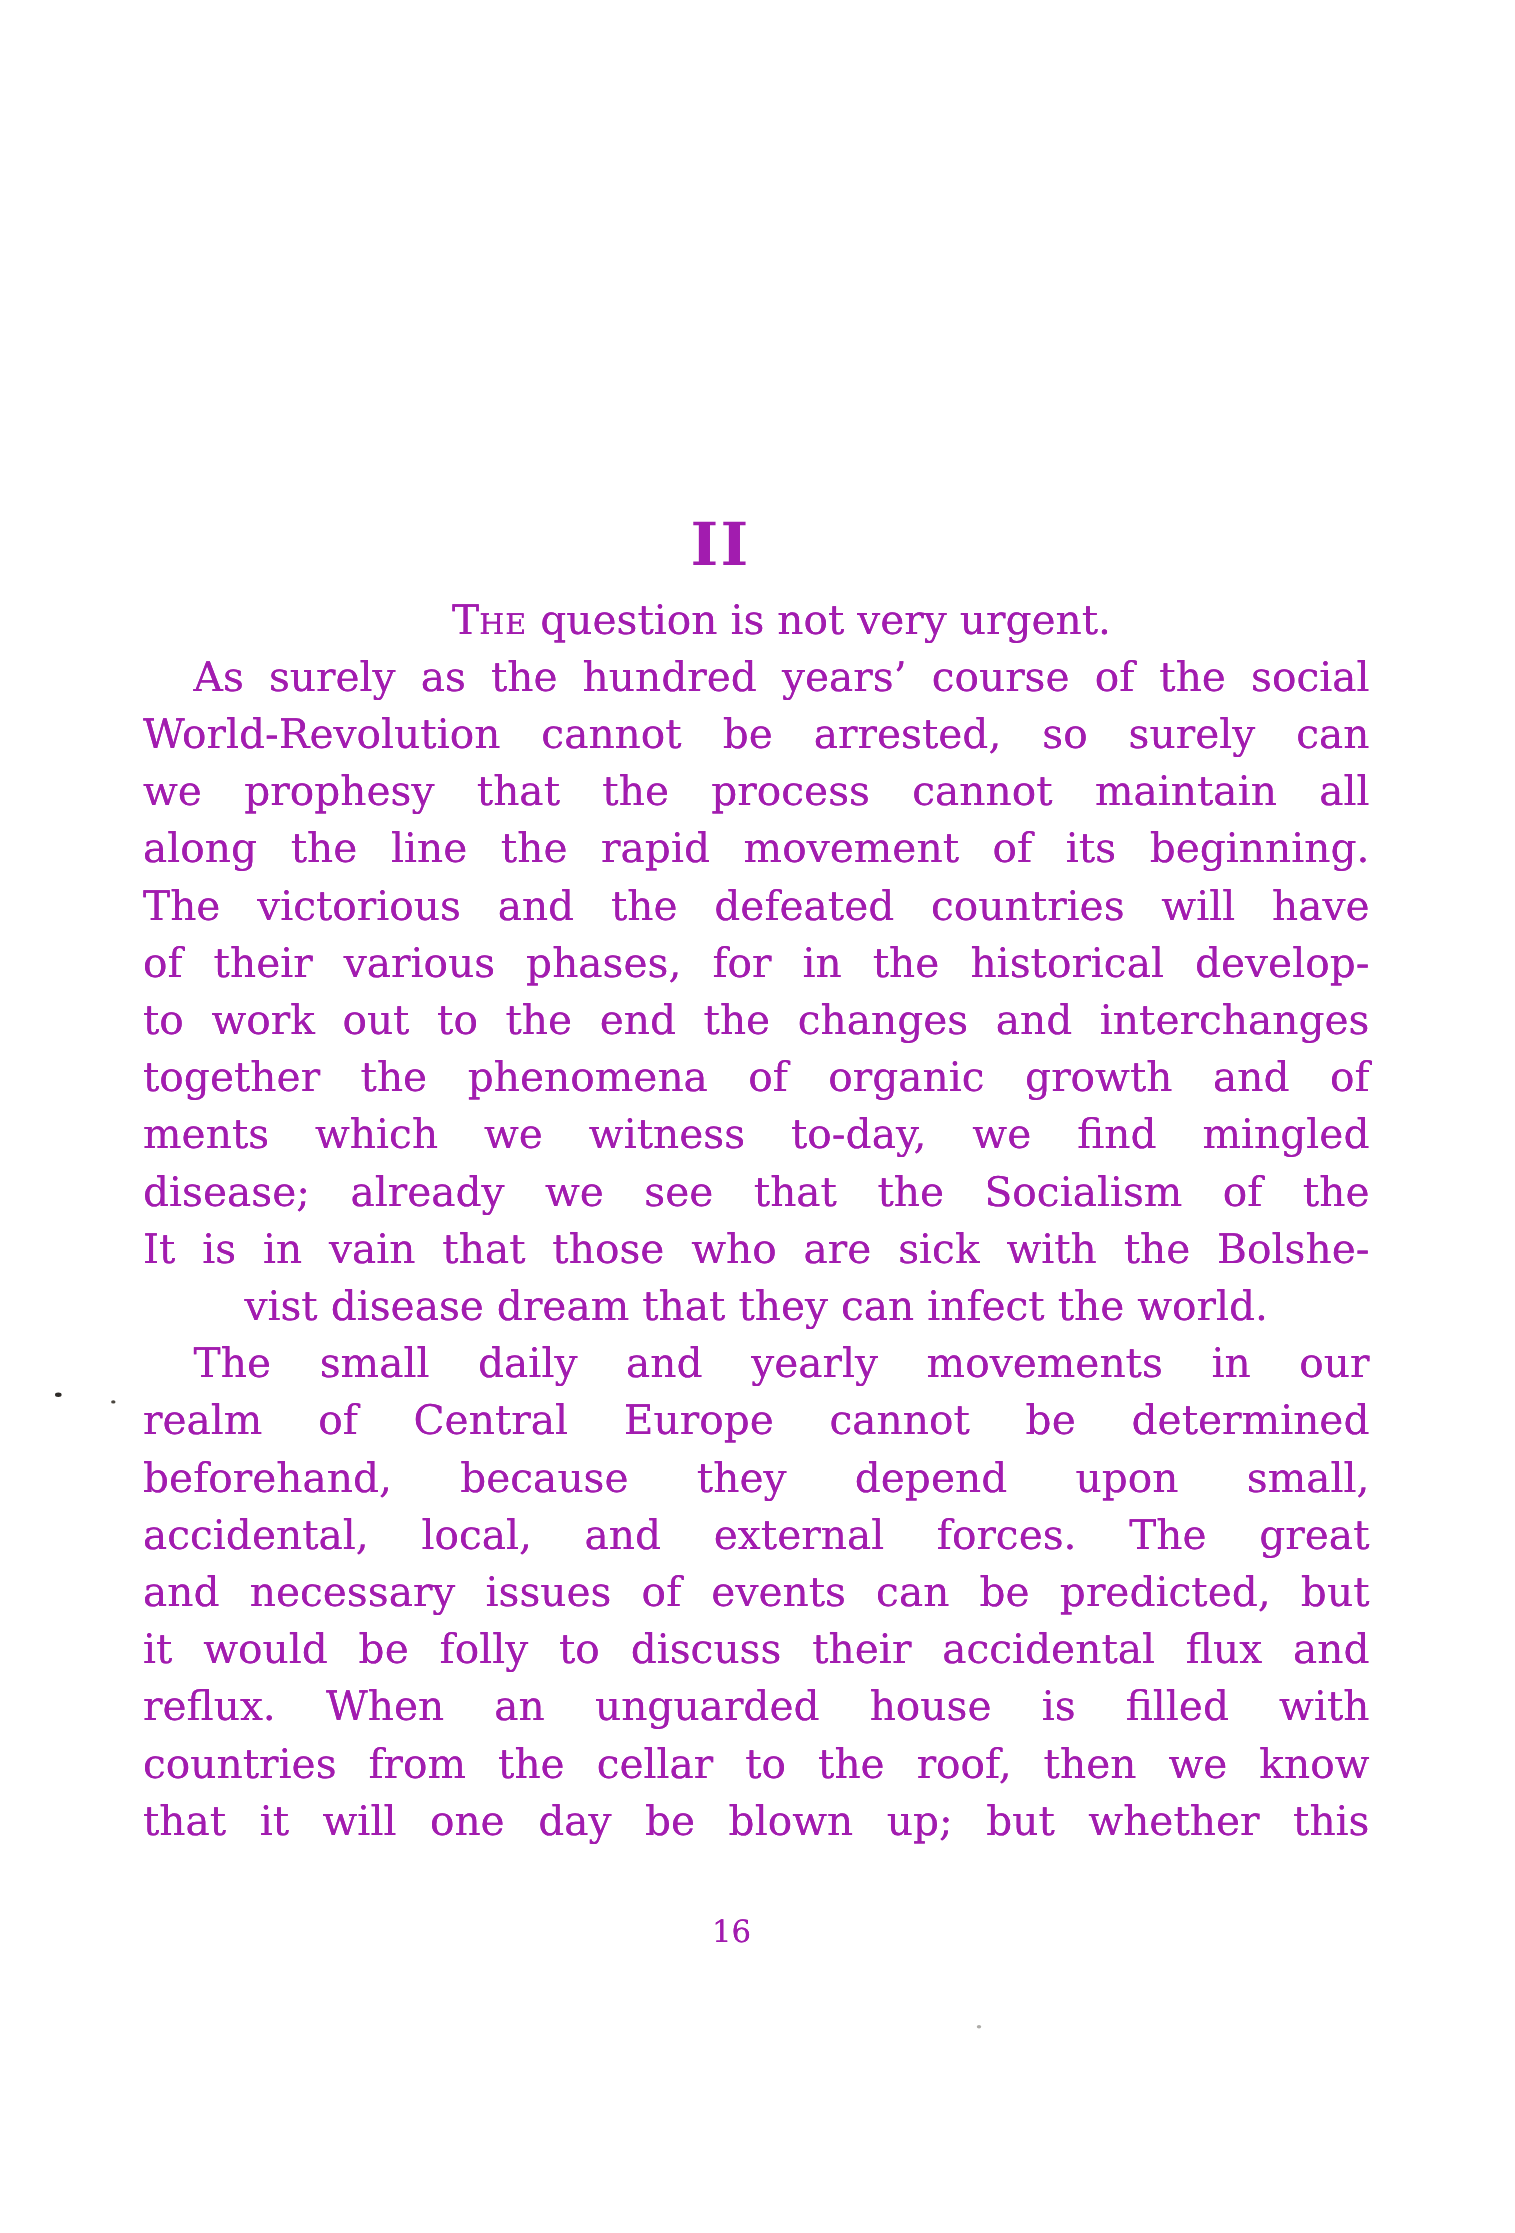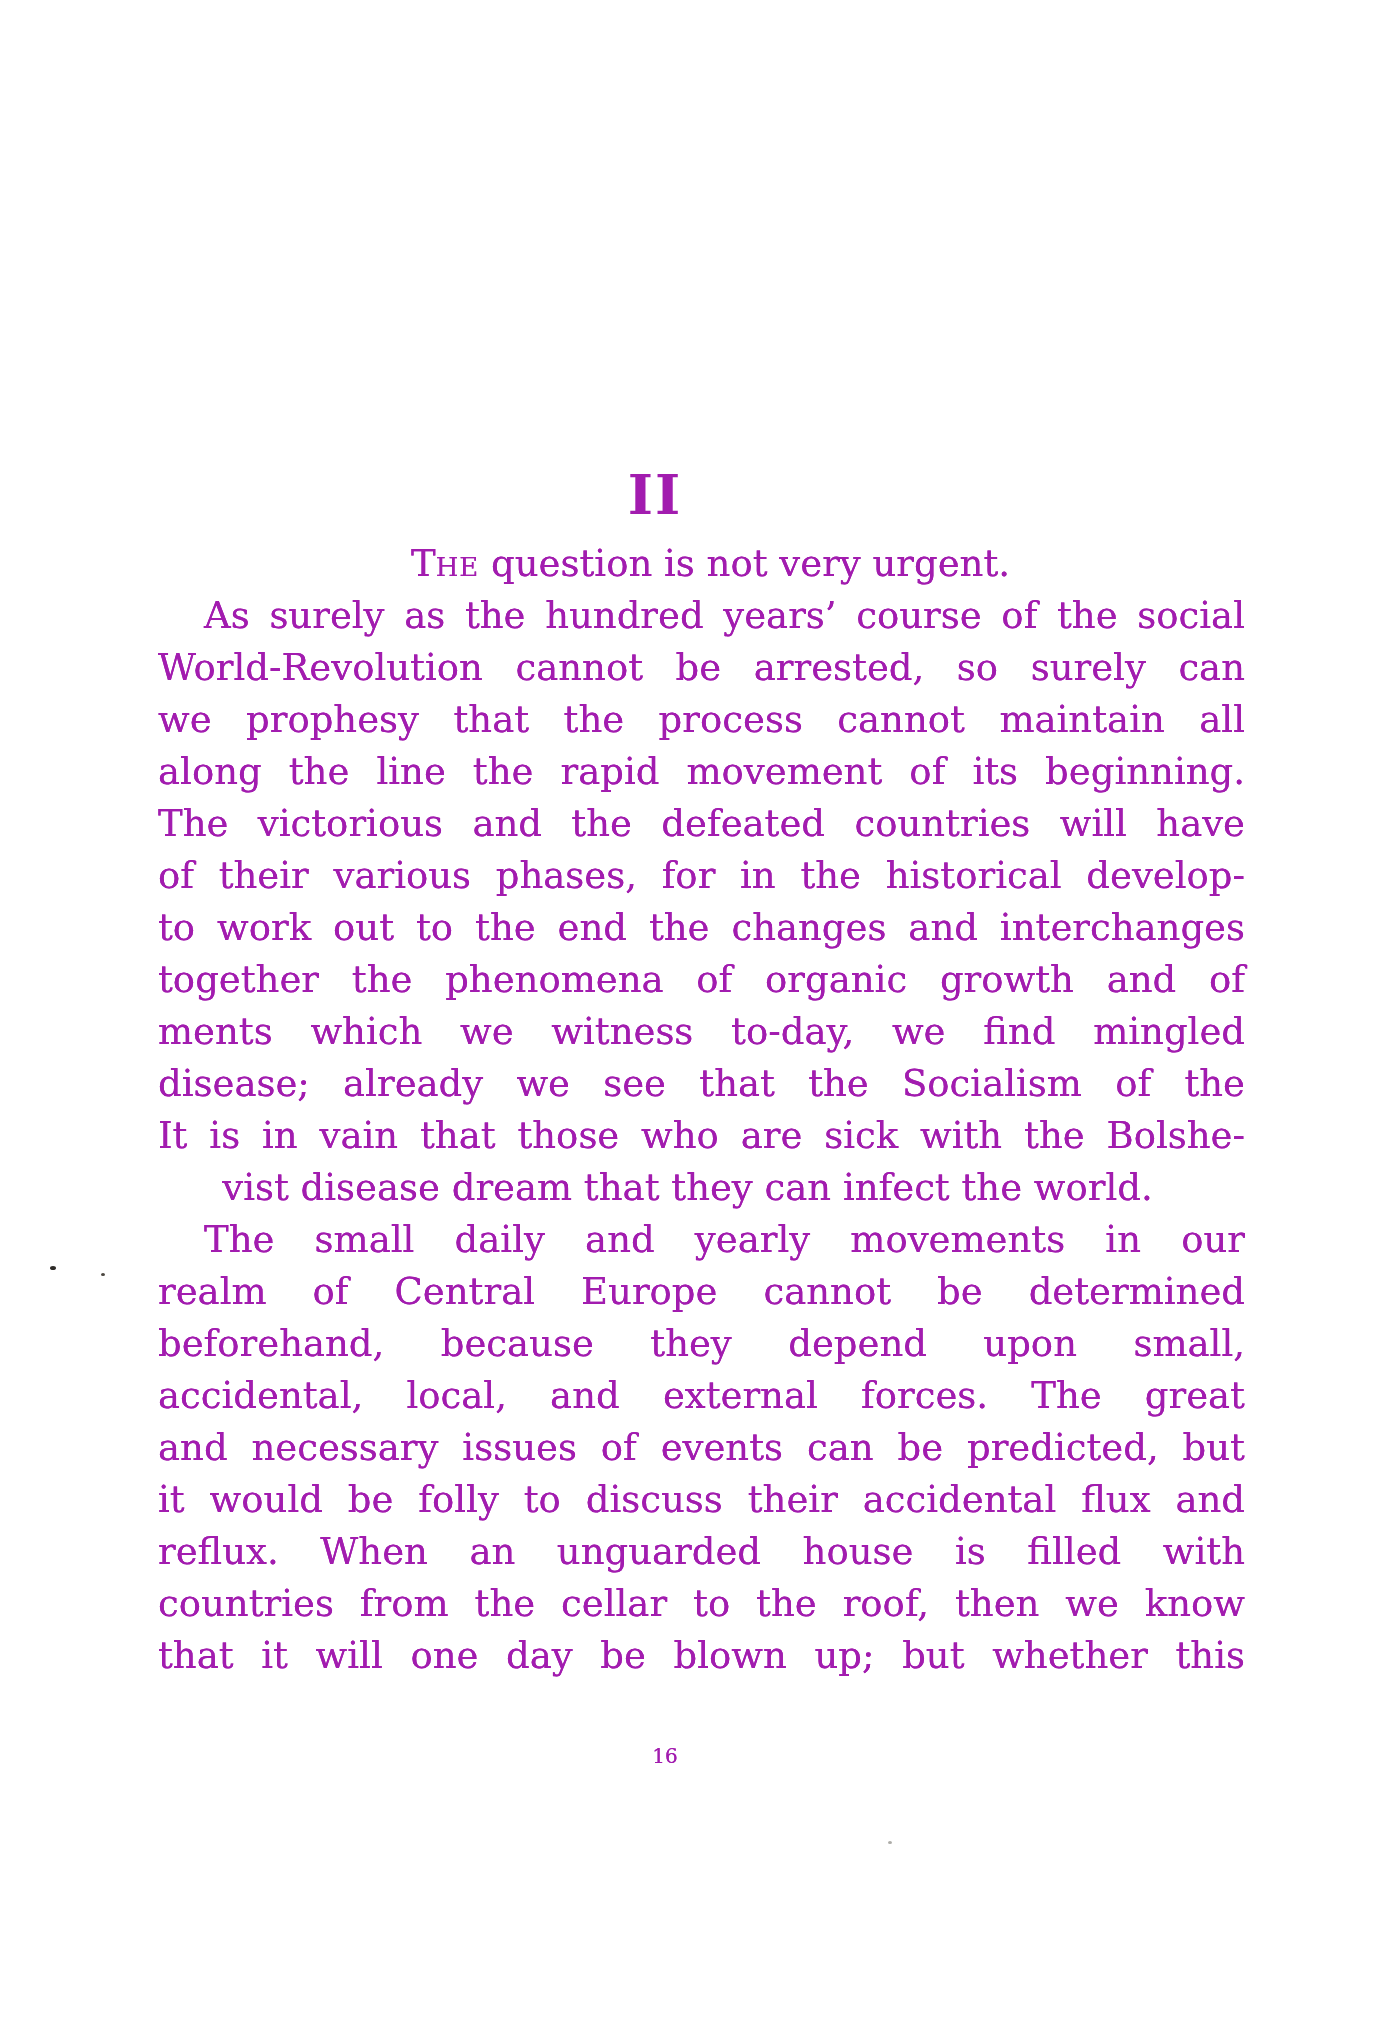--- a/index.html
+++ b/index.html
@@ -38,36 +38,35 @@
     line-height: 52px;
     text-shadow: 0 0 0.5px currentColor; 
   }
   .line {
     text-align: center;
     white-space: normal;
   }
   .line.justify {
     text-align: justify;
     text-align-last: justify;
-    margin-left: 28px;
   }
   .line.indent {
     text-indent: 46px;
   }
   .sc {
     font-variant: small-caps;
     letter-spacing: 1px;
   }
   .page-number {
     position: absolute;
     top: 1736px;
     left: 130px;
     width: 1070px;
     text-align: center;
-    font-size: 20px;
+    font-size: 28px;
     line-height: 40px;
     text-shadow: 0 0 0.5px currentColor;
   }
   .speck {
     position: absolute;
     border-radius: 50%;
   }
   .speck-1 { left: 50px;  top: 1266px; width: 6px; height: 4px; }
   .speck-2 { left: 101px; top: 1273px; width: 4px; height: 3px; }
   .speck-3 { left: 888px; top: 1841px; width: 4px; height: 3px; opacity: 0.45; }

